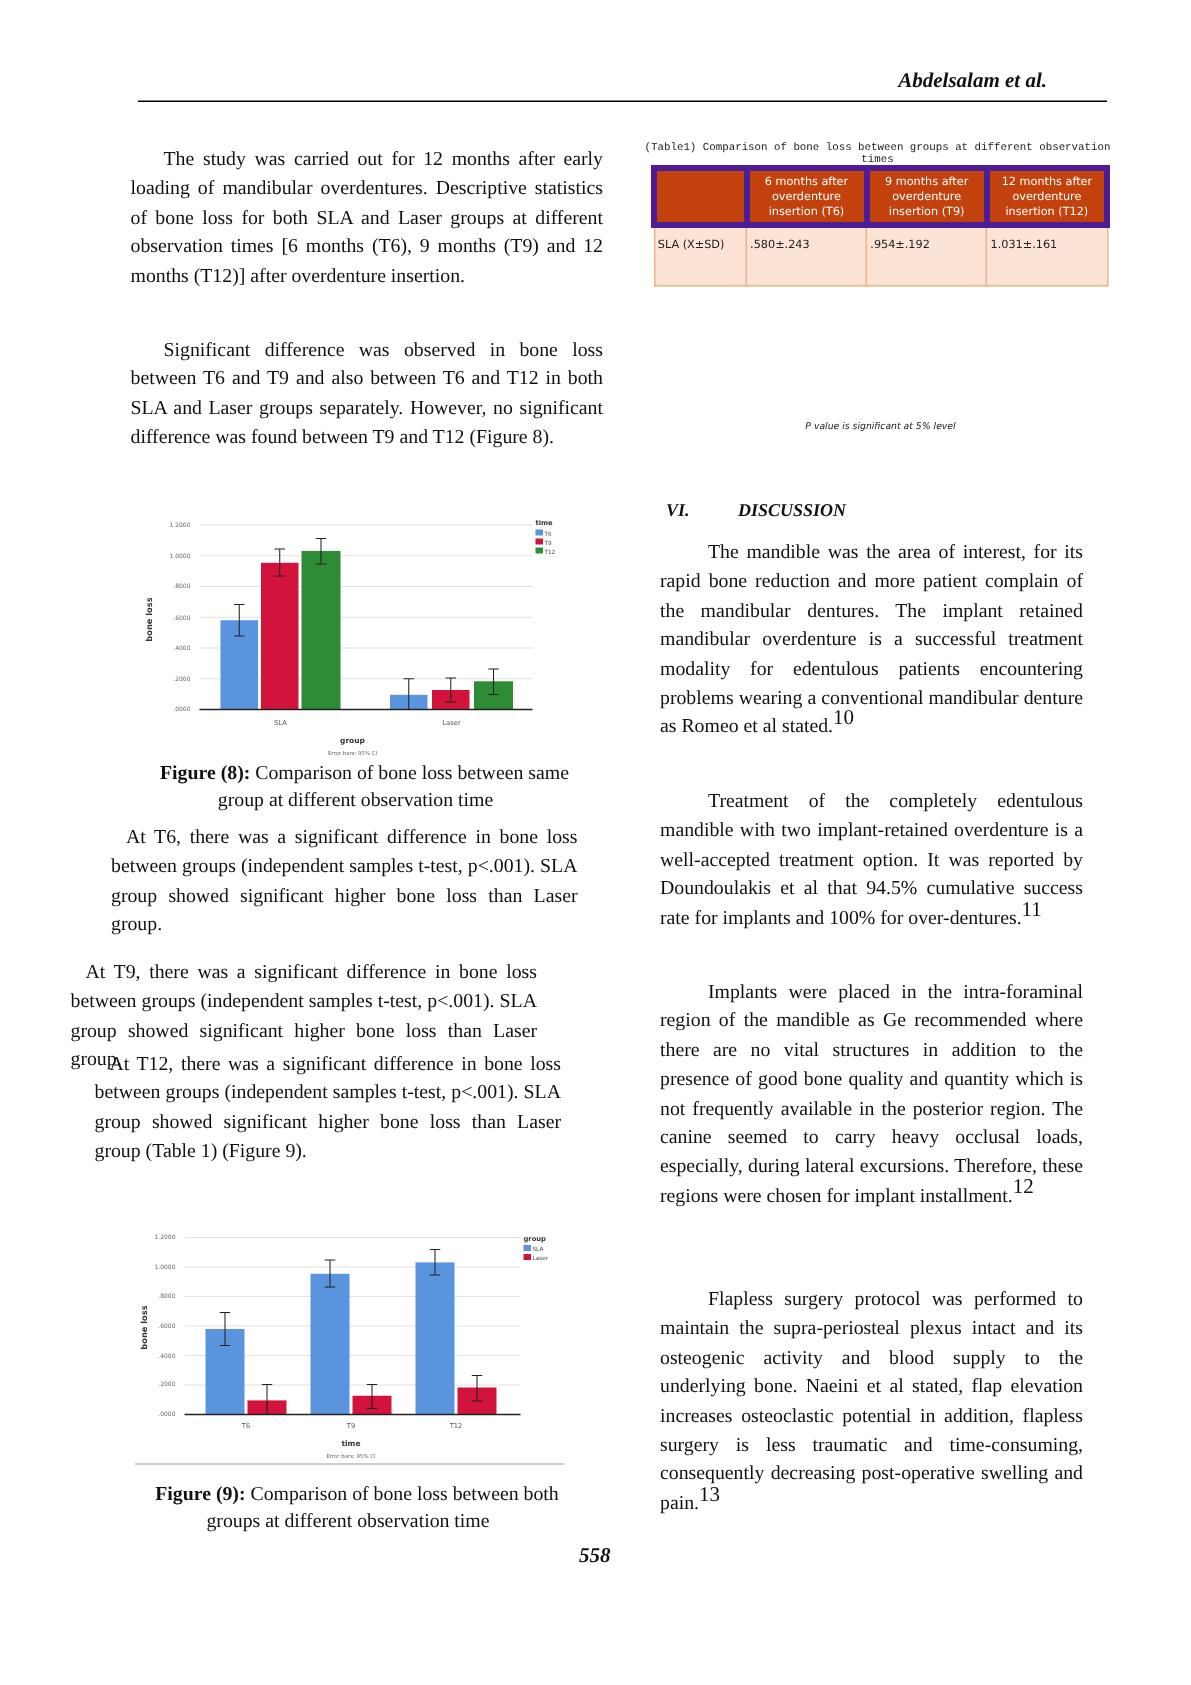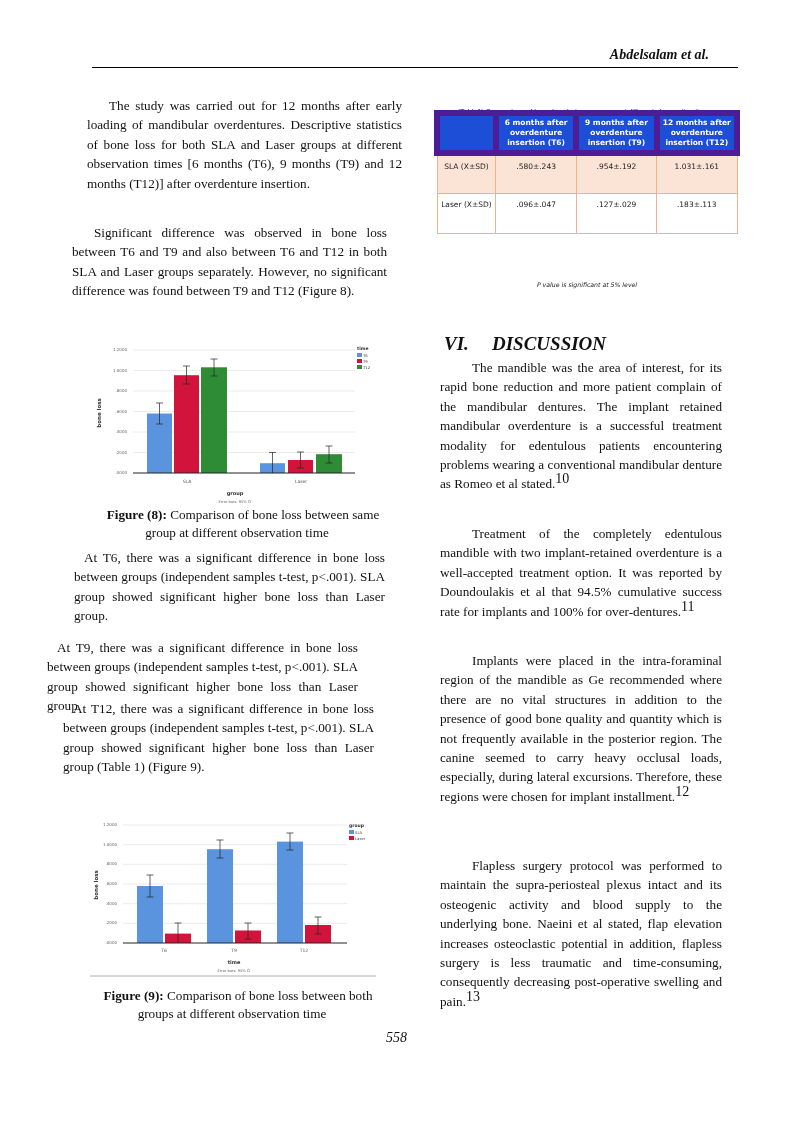--- a/index.html
+++ b/index.html
@@ -1,55 +1,55 @@
 <!DOCTYPE html>
 <html><head>
 <meta charset="utf-8">
 <style>
   html, body { margin:0; padding:0; background:#ffffff; }
   body { width:794px; height:1123px; position:relative; overflow:hidden;
          font-family:"Liberation Serif", "DejaVu Serif", serif; color:#111; }
   .abs { position:absolute; }
-  .header-author { right:85px; top:47px; font-style:italic; font-weight:bold; font-size:14px; }
+  .header-author { right:96px; top:47px; font-style:italic; font-weight:bold; font-size:14px; }
   .header-rule { left:92px; width:646px; top:67px; height:1px; background:#000; }
 
   .p { position:absolute; font-size:13.2px; line-height:19.4px; text-align:justify; }
   .p .indent { display:inline-block; width:22px; }
   .p .indent-lg { display:inline-block; width:32px; }
   .p sup { font-size:14px; vertical-align:super; line-height:0; }
 
   .fig-caption { position:absolute; font-size:13.2px; line-height:18px; text-align:center; }
   .fig-caption b { font-weight:bold;margin-left:12px; }
 
-  .section-title { position:absolute; font-style:italic; font-weight:bold; font-size:19px; }
+  .section-title { position:absolute; font-style:italic; font-weight:bold; font-size:12px; }
 
   
-  .tbl-caption { position:absolute; left:420px; width:330px; top:95px; font-family:Liberation Sans, sans-serif; font-size:7.2px; text-align:center; color:#222;margin-top:12px; }
+  .tbl-caption { position:absolute; left:420px; width:330px; top:95px; font-family:Liberation Mono, monospace; font-size:7.2px; text-align:center; color:#222; }
   table.data { position:absolute; left:434px; top:110px; width:306px; border-collapse:collapse;
                font-family:"DejaVu Sans", sans-serif; font-size:7.5px; color:#222; }
-  table.data th { background:#1d4ed8; color:#fff; font-weight:bold; text-align:center; padding:2px 2px; line-height:10px; border:6px solid #4c1d95; }
-  table.data td { border:1px solid #f4b183; text-align:center; vertical-align:top; padding:3px 2px; line-height:16px; }
+  table.data th { background:#c2410c; color:#fff; font-weight:normal; text-align:center; padding:2px 2px; line-height:10px; border:4px solid #4c1d95; }
+  table.data td { border:1px solid #f4b183; vertical-align:top; padding:3px 2px; line-height:16px; }
   table.data tr.odd td { background:#fbe4d5; }
   table.data tr.even td { background:#ffffff; }
   .tbl-note { position:absolute; left:434px; width:306px; top:281px; font-family:"DejaVu Sans", sans-serif; font-size:6.2px; font-style:italic; text-align:center; color:#222; }
 
   .chart { position:absolute; }
   .chart svg text { font-family:"DejaVu Sans", sans-serif; }
-  .page-number { position:absolute; left:386px; top:1030px; font-weight:normal; font-style:italic; font-size:14px;text-align:right; }
+  .page-number { position:absolute; left:386px; top:1030px; font-weight:bold; font-style:italic; font-size:14px;text-align:right; }
 </style>
 </head>
 <body>
 
 <div class="abs header-author">Abdelsalam et al.</div>
 <div class="abs header-rule"></div>
 
 <div class="p" style="left:87px; top:96px; width:315px;">
   <span class="indent"></span><span>The study was carried out for 12 months after early loading of mandibular overdentures. Descriptive statistics of bone loss for both SLA and Laser groups at different observation times [6 months (T6), 9 months (T9) and 12 months (T12)] after overdenture insertion.</span>
 </div>
-<div class="p" style="left:72px; top:223px; width:315px;">
+<div class="p" style="left:87px; top:223px; width:315px;">
   <span class="indent"></span><span>Significant difference was observed in bone loss between T6 and T9 and also between T6 and T12 in both SLA and Laser groups separately. However, no significant difference was found between T9 and T12 (Figure 8).</span>
 </div>
 
 <div class="chart" style="left:85px; top:335px; width:300px; height:170px;">
   <svg width="300" height="170" viewBox="0 0 300 170">
 
     <g stroke="#e2e2e2" stroke-width="0.7">
       <line x1="48" y1="15" x2="270" y2="15"></line>
       <line x1="48" y1="35.5" x2="270" y2="35.5"></line>
       <line x1="48" y1="56" x2="270" y2="56"></line>
@@ -207,26 +207,20 @@
       <th style="width:78px;">12 months after overdenture insertion (T12)</th>
     </tr>
   </thead>
   <tbody>
     <tr class="odd" style="height:40px;">
       <td>SLA (X±SD)</td>
       <td>.580±.243</td>
       <td>.954±.192</td>
       <td>1.031±.161</td>
     </tr>
-    <tr class="even" style="height:40px;">
-      <td>Laser (X±SD)</td>
-      <td>.096±.047</td>
-      <td>.127±.029</td>
-      <td>.183±.113</td>
-    </tr>
   </tbody>
 </table>
 <div class="tbl-note">P value is significant at 5% level</div>
 
 <div class="section-title" style="left:444px; top:333px;">VI.</div>
 <div class="section-title" style="left:492px; top:333px;">DISCUSSION</div>
 
 <div class="p" style="left:440px; top:358px; width:282px;">
   <span class="indent-lg"></span><span>The mandible was the area of interest, for its rapid bone reduction and more patient complain of the mandibular dentures. The implant retained mandibular overdenture is a successful treatment modality for edentulous patients encountering problems wearing a conventional mandibular denture as Romeo et al stated.</span><sup>10</sup>
 </div>

